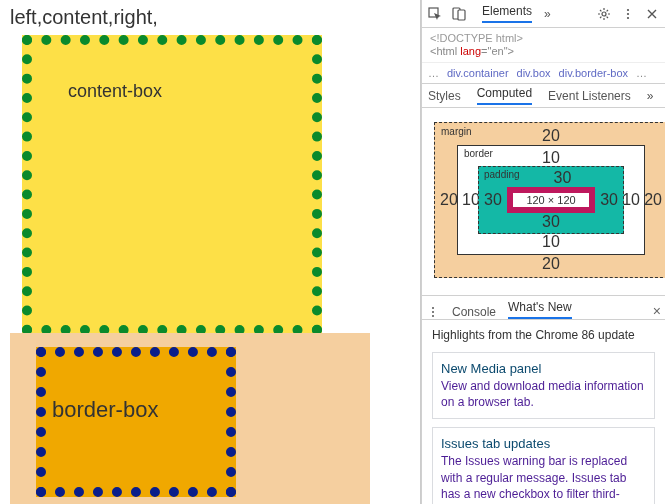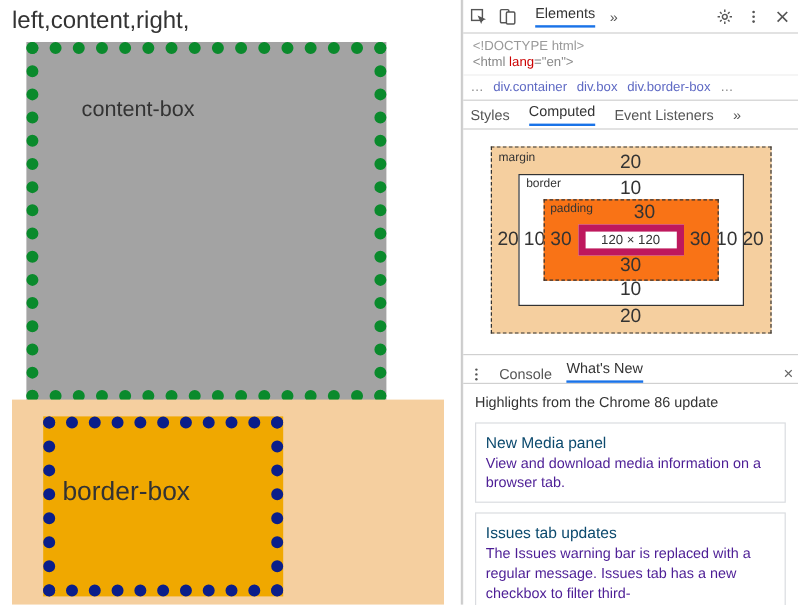--- a/index.html
+++ b/index.html
@@ -1,43 +1,43 @@
 <!DOCTYPE html>
 <html><head>
 <meta charset="utf-8">
 <style>
 *{box-sizing:border-box;margin:0;padding:0;font-family:"Segoe UI",Arial,sans-serif}
 html,body{width:665px;height:504px;overflow:hidden}
 body{display:flex;background:#fff}
 .page{flex:1;border-right:1px solid #ccc;padding:6px 10px;overflow:hidden}
 .page-text{font-size:20px;color:#333;margin-bottom:6px}
-.cbox{width:300px;height:300px;background:#a3a3a3;border:10px dotted #0a8a2c;padding:30px;font-size:18px;color:#333;margin-left:12px}
+.cbox{width:300px;height:300px;background:#fde047;border:10px dotted #0a8a2c;padding:30px;font-size:18px;color:#333;margin-left:12px}
 .cbox-label{margin-top:6px;margin-left:6px}
 .bbox-wrap{margin-top:-2px;margin-left:0;width:360px;height:176px;background:#f5cf9f;padding-top:14px;padding-left:26px}
 .bbox{width:200px;height:150px;background:#f0a800;border:10px dotted #0a1e8a;padding:40px 6px;font-size:22px;color:#333}
-.devtools{width:280px;display:flex;flex-direction:column;border-left:1px solid #d0d0d0;font-size:12px;color:#333;background:#fff}
+.devtools{width:244px;display:flex;flex-direction:column;border-left:1px solid #d0d0d0;font-size:12px;color:#333;background:#fff}
 .dt-top{display:flex;align-items:center;height:28px;border-bottom:1px solid #d0d0d0;padding:0 6px;gap:10px}
 .dt-top .spacer{flex:1}
 .icon{width:14px;height:14px;display:inline-block}
 .tabs{display:flex;align-items:center;height:24px;gap:12px;padding:0 6px}
 .tab{color:#555;cursor:pointer}
 .tab.active{color:#333;border-bottom:2px solid #1a73e8;padding-bottom:3px}
 .chev{color:#555}
 .code{padding:4px 8px;font-family:Consolas,monospace;font-size:11px;color:#888;white-space:pre}
 .code .tag{color:#999}
 .lt{color:#888}
 .attr{color:#c00}
 .bc{display:flex;align-items:center;height:22px;padding:0 6px;gap:8px;border-top:1px solid #eee;border-bottom:1px solid #d0d0d0;font-size:11px}
 .bc-item{color:#5f6ac4;cursor:pointer}
 .bc-ell{color:#888}
 .subtabs{display:flex;align-items:center;height:24px;padding:0 6px;gap:16px;border-bottom:1px solid #d0d0d0}
 .boxmodel{padding:14px 12px;border-bottom:1px solid #d0d0d0;height:188px;position:relative}
 .bm-margin{position:relative;width:234px;height:156px;margin:0 auto;background:#f5cf9f;border:1px dashed #333}
 .bm-border{position:absolute;left:22px;right:22px;top:22px;bottom:22px;background:#fff;border:1px solid #333}
-.bm-padding{position:absolute;left:20px;right:20px;top:20px;bottom:20px;background:#f97316;border:1px dashed #333}
+.bm-padding{position:absolute;left:20px;right:20px;top:20px;bottom:20px;background:#14b8a6;border:1px dashed #333}
 .bm-content{position:absolute;left:28px;right:28px;top:20px;bottom:20px;background:#fff;border:6px solid #be185d;display:flex;align-items:center;justify-content:center;font-size:11px}
 .bm-label{font-size:10px;color:#333;position:absolute}
 .bm-num{font-size:16px;color:#333;position:absolute}
 .drawer-tabs{display:flex;align-items:flex-end;height:24px;border-bottom:1px solid #d0d0d0;padding:0 4px;gap:12px}
 .drawer-tabs .close{margin-left:auto;font-size:14px;color:#666}
 .drawer-body{padding:8px 10px;overflow:auto;flex:1}
 .hl{font-size:12px;color:#333;margin-bottom:10px}
 .card{border:1px solid #dadce0;padding:8px;margin-bottom:8px}
 .card-title{color:#0c4a6e;font-size:13px;margin-bottom:2px;cursor:pointer}
 .card-desc{color:#4c1d95;font-size:12px;line-height:1.35}

